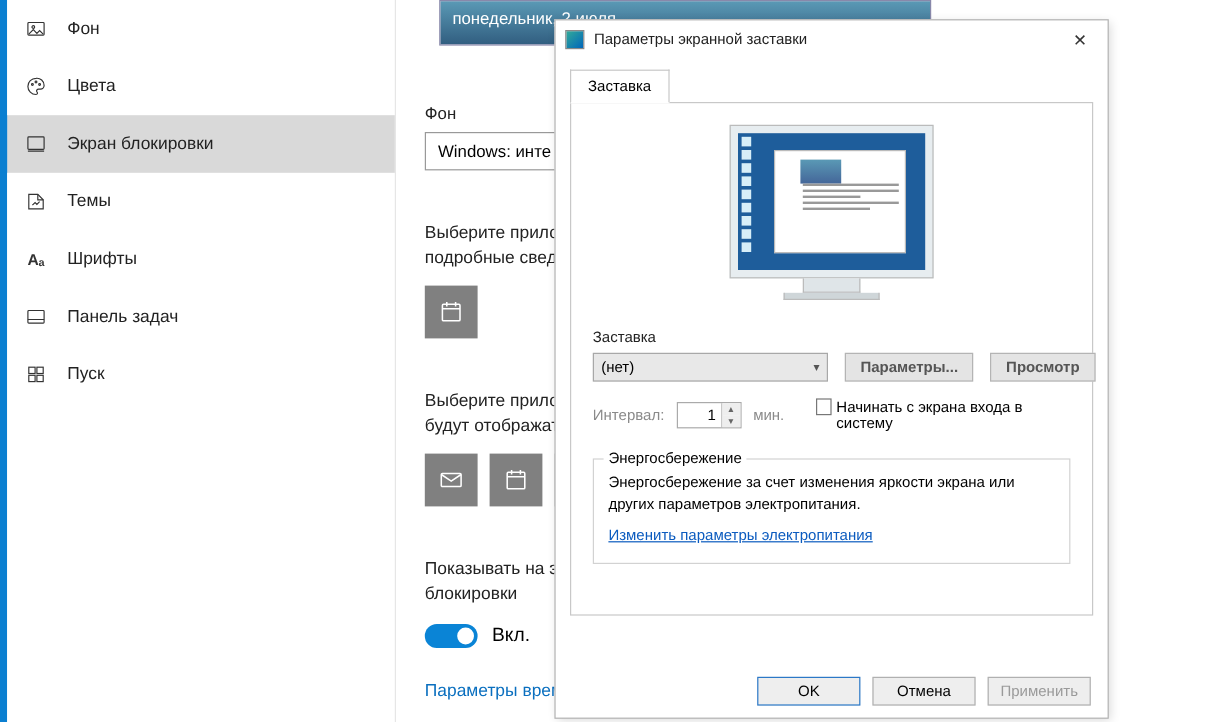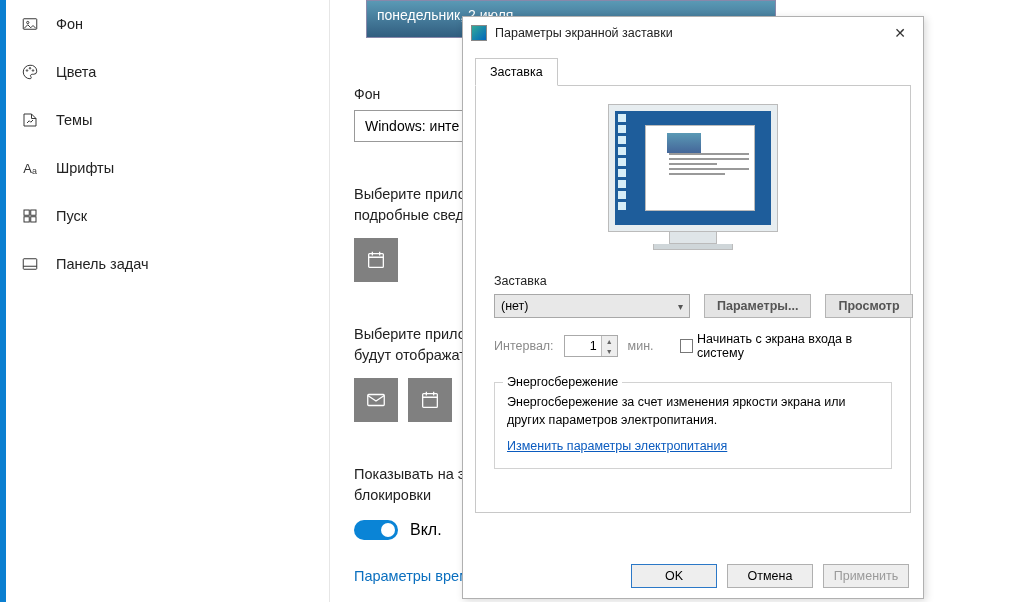--- a/index.html
+++ b/index.html
@@ -53,21 +53,21 @@
 .row1 { display:flex; gap:14px; align-items:flex-end; }
 .dd { flex:0 0 196px; height:24px; border:1px solid #a8a8a8; background:#e8e8e8; display:flex; align-items:center; justify-content:space-between; padding:0 6px; font-size:12.5px;}
 .dd .chev{font-size:10px;color:#555;}
 .btn { height:24px; padding:0 12px; border:1px solid #b4b4b4; background:#e4e4e4; font-size:12.5px; color:#555;font-weight:bold; }
 .row2 { display:flex; gap:10px; align-items:center; margin-top:14px; font-size:12.5px;}
 .lbl-dis{color:#8a8a8a;}
 .spin { width:54px; height:22px; border:1px solid #aaa; display:flex; align-items:center; }
 .spin input{width:36px;border:none;text-align:right;padding-right:4px;font-size:12.5px;outline:none;background:#fff;}
 .spin .arrows{width:16px;height:20px;border-left:1px solid #bbb;display:flex;flex-direction:column;}
 .spin .arrows span{flex:1;display:flex;align-items:center;justify-content:center;font-size:7px;color:#666;background:#eee;}
-.chk-row{display:flex;align-items:center;gap:4px;margin-left:16px;}
+.chk-row{display:flex;gap:4px;margin-left:16px;}
 .chk{width:14px;height:14px;border:1px solid #777;background:#fff;}
 .fieldset { border:1px solid #d2d2d2; margin-top:22px; padding:10px 12px 14px 12px; position:relative;}
 .fieldset-legend{position:absolute;top:-8px;left:8px;background:#fff;padding:0 4px;font-size:12.5px;}
 .fs-text{font-size:12.5px; line-height:1.45;}
 .fs-link{color:#0b5bbf;text-decoration:underline;font-size:12.5px;margin-top:10px;display:inline-block;cursor:pointer;}
 .dlg-footer { position:absolute; bottom:10px; right:14px; display:flex; gap:10px;}
 .fbtn { width:86px; height:24px; border:1px solid #b0b0b0; background:#eee; font-size:12.5px; display:flex; align-items:center; justify-content:center; cursor:pointer;}
 .fbtn.primary{border:1.5px solid #2b78c7;}
 .fbtn.disabled{color:#9a9a9a;}
 </style>
@@ -91,53 +91,62 @@
     <span class="sidebar-icon">
         <svg viewBox="0 0 24 24">
           <path d="M12 3a9 9 0 100 18c2 0 2-2 1-3s0-3 2-3h2a4 4 0 004-4 8 8 0 00-9-8z"></path>
           <circle cx="8" cy="10" r="1"></circle>
           <circle cx="12" cy="7" r="1"></circle>
           <circle cx="16" cy="10" r="1"></circle>
         </svg>
       </span>
     <span>Цвета</span>
   </div>
+  <div class="sidebar-item selected">
+    <span class="sidebar-icon">
+        <svg viewBox="0 0 24 24">
+          <rect x="3" y="4" width="18" height="14" rx="1"></rect>
+          <path d="M3 20h18"></path>
+        </svg>
+      </span>
+    <span>Экран блокировки</span>
+  </div>
   <div class="sidebar-item">
     <span class="sidebar-icon">
         <svg viewBox="0 0 24 24">
           <path d="M4 4h10l6 6v10H4z"></path>
           <path d="M14 4v6h6"></path>
           <path d="M8 16l3-3 2 2 3-3"></path>
         </svg>
       </span>
     <span>Темы</span>
   </div>
   <div class="sidebar-item">
-    <span class="sidebar-icon" style="font-size:13px;font-weight:400;color:#333;">Aₐ</span>
+    <span class="sidebar-icon" style="font-size:13px;font-weight:700;color:#333;">Aₐ</span>
     <span>Шрифты</span>
+  </div>
+  <div class="sidebar-item">
+    <span class="sidebar-icon">
+        <svg viewBox="0 0 24 24">
+          <rect x="3" y="5" width="18" height="14" rx="1"></rect>
+          <path d="M3 15h18"></path>
+        </svg>
+      </span>
+    <span>Панель задач</span>
   </div>
   <div class="sidebar-item">
     <span class="sidebar-icon">
         <svg viewBox="0 0 24 24">
           <rect x="4" y="4" width="7" height="7"></rect>
           <rect x="13" y="4" width="7" height="7"></rect>
           <rect x="4" y="13" width="7" height="7"></rect>
           <rect x="13" y="13" width="7" height="7"></rect>
         </svg>
       </span>
     <span>Пуск</span>
-  </div>
-  <div class="sidebar-item">
-    <span class="sidebar-icon">
-        <svg viewBox="0 0 24 24">
-          <rect x="3" y="5" width="18" height="14" rx="1"></rect>
-          <path d="M3 15h18"></path>
-        </svg>
-      </span>
-    <span>Панель задач</span>
   </div>
 </div>
 
 <div class="main">
   <div class="preview">
     <div class="preview-date">понедельник, 2 июля</div>
   </div>
   <div class="section-label">Фон</div>
   <div class="combo">
     <span>Windows: инте</span>

